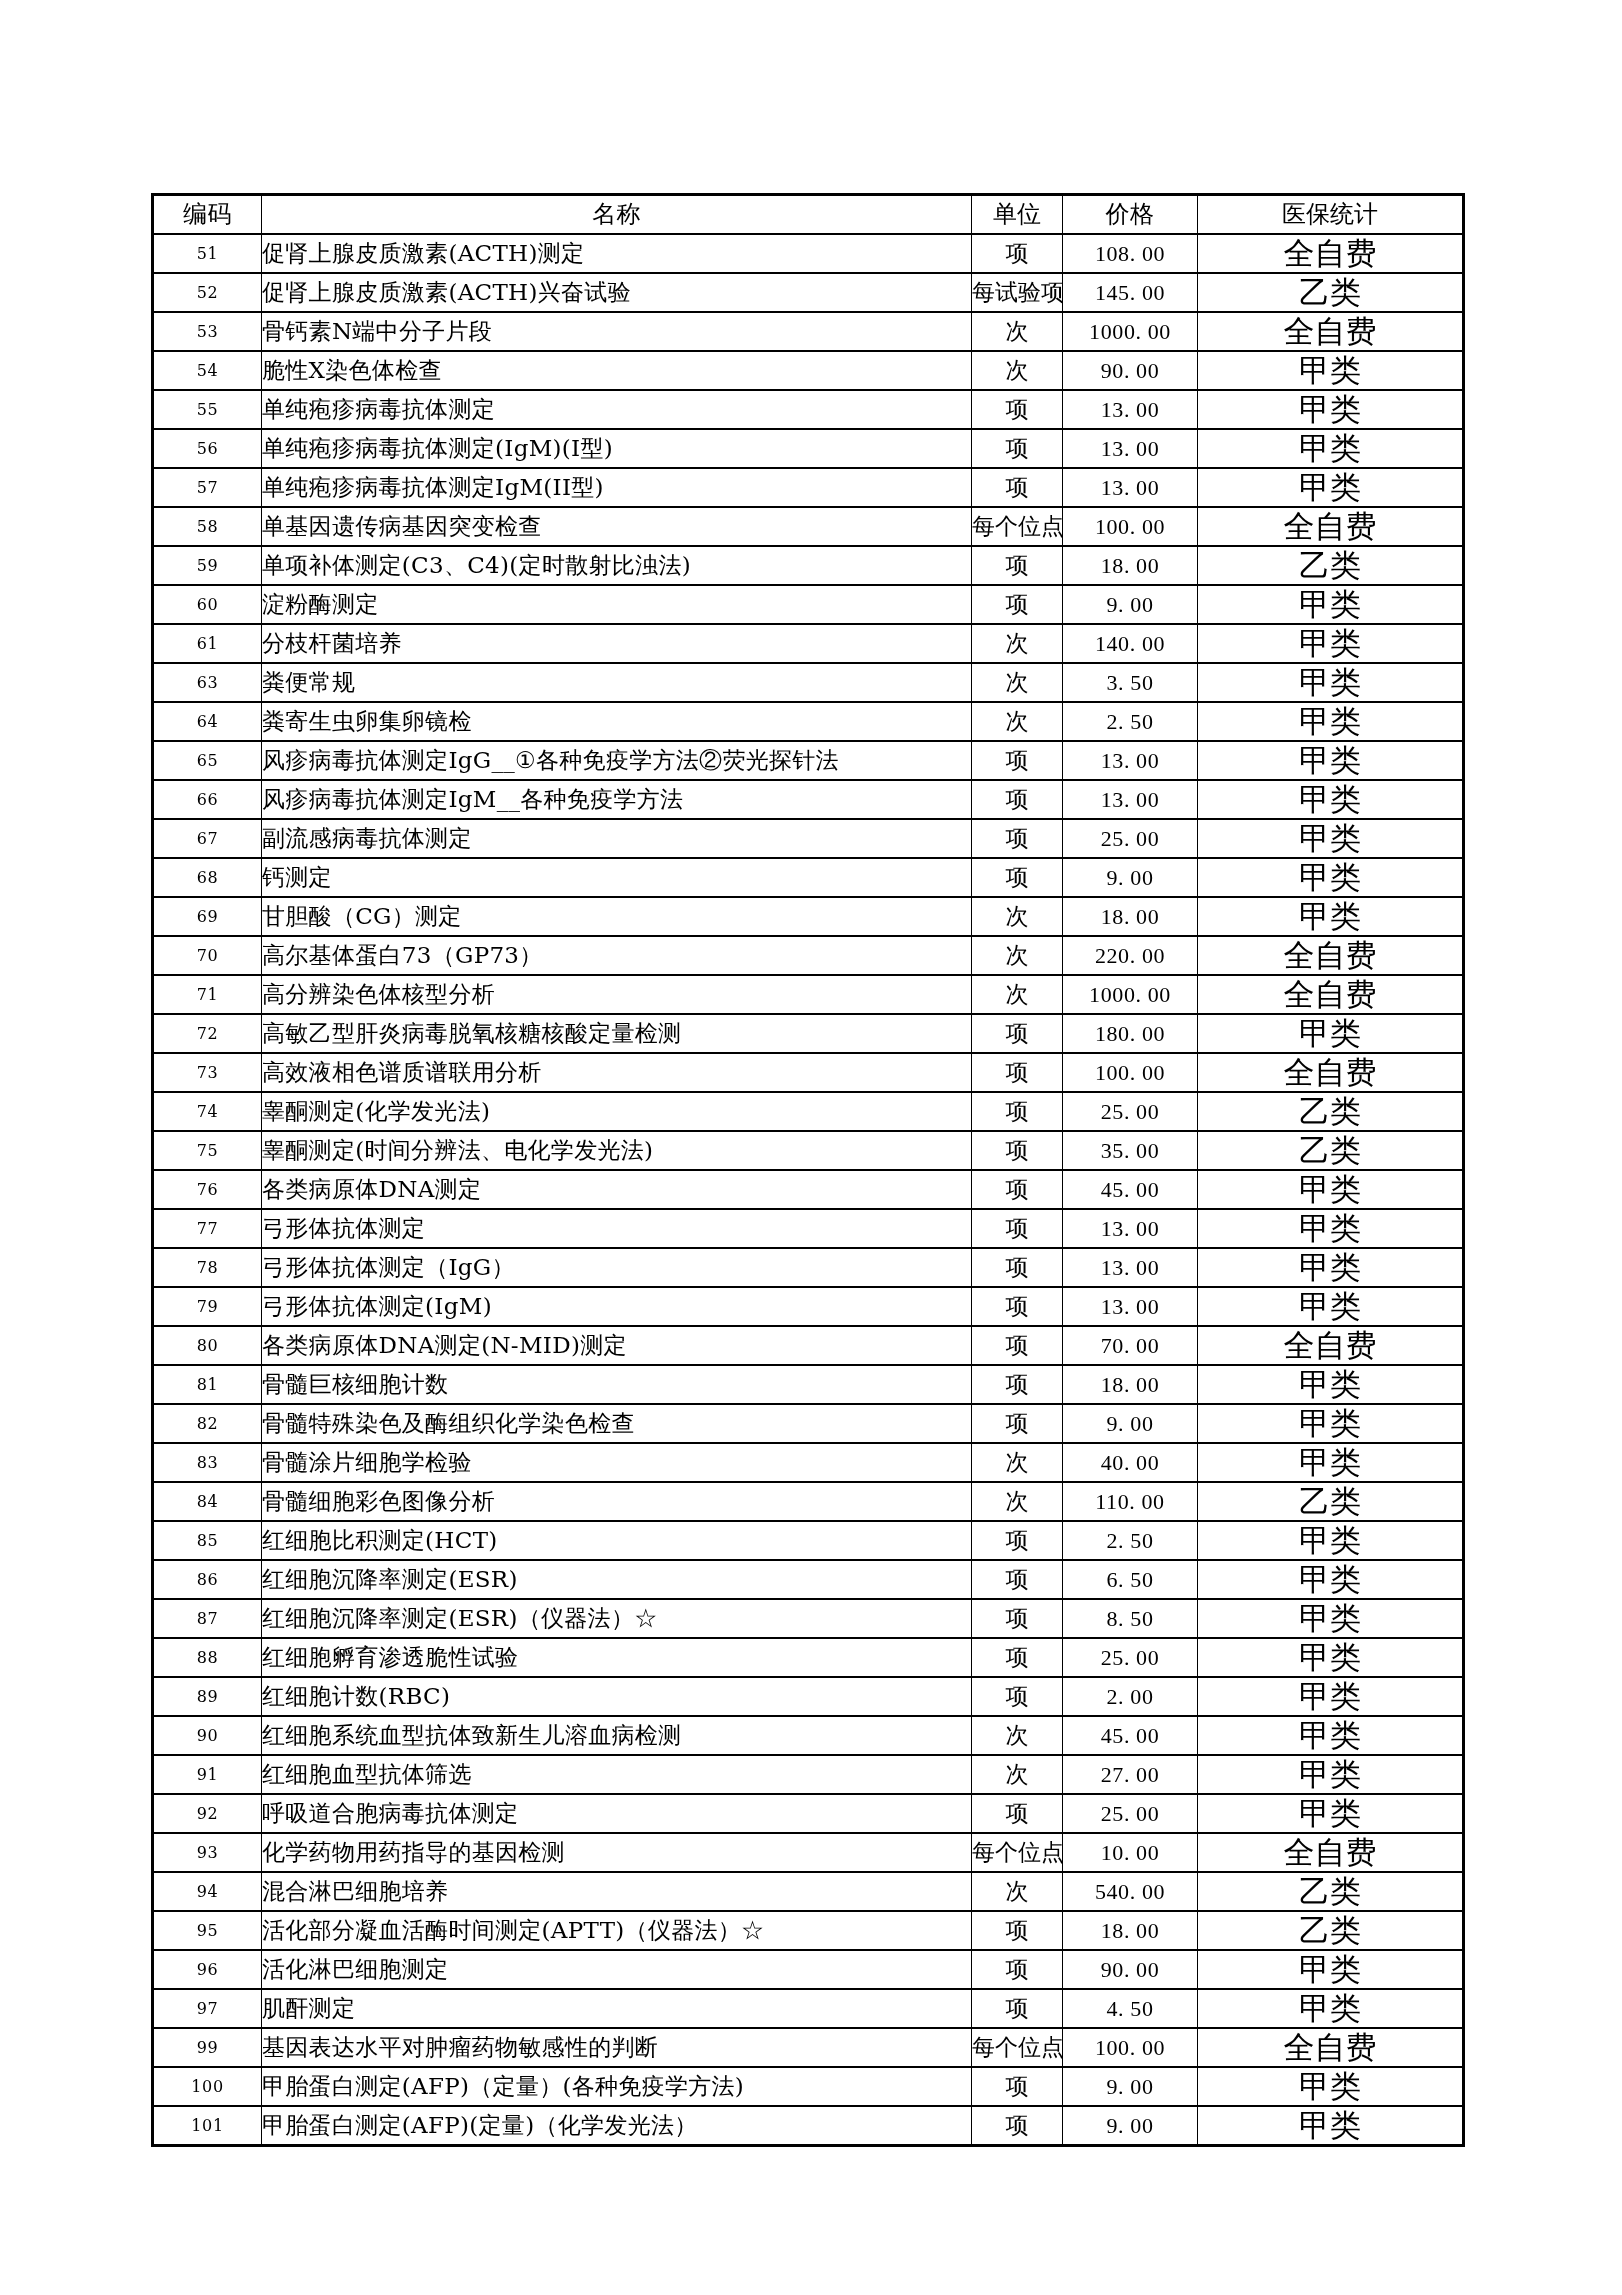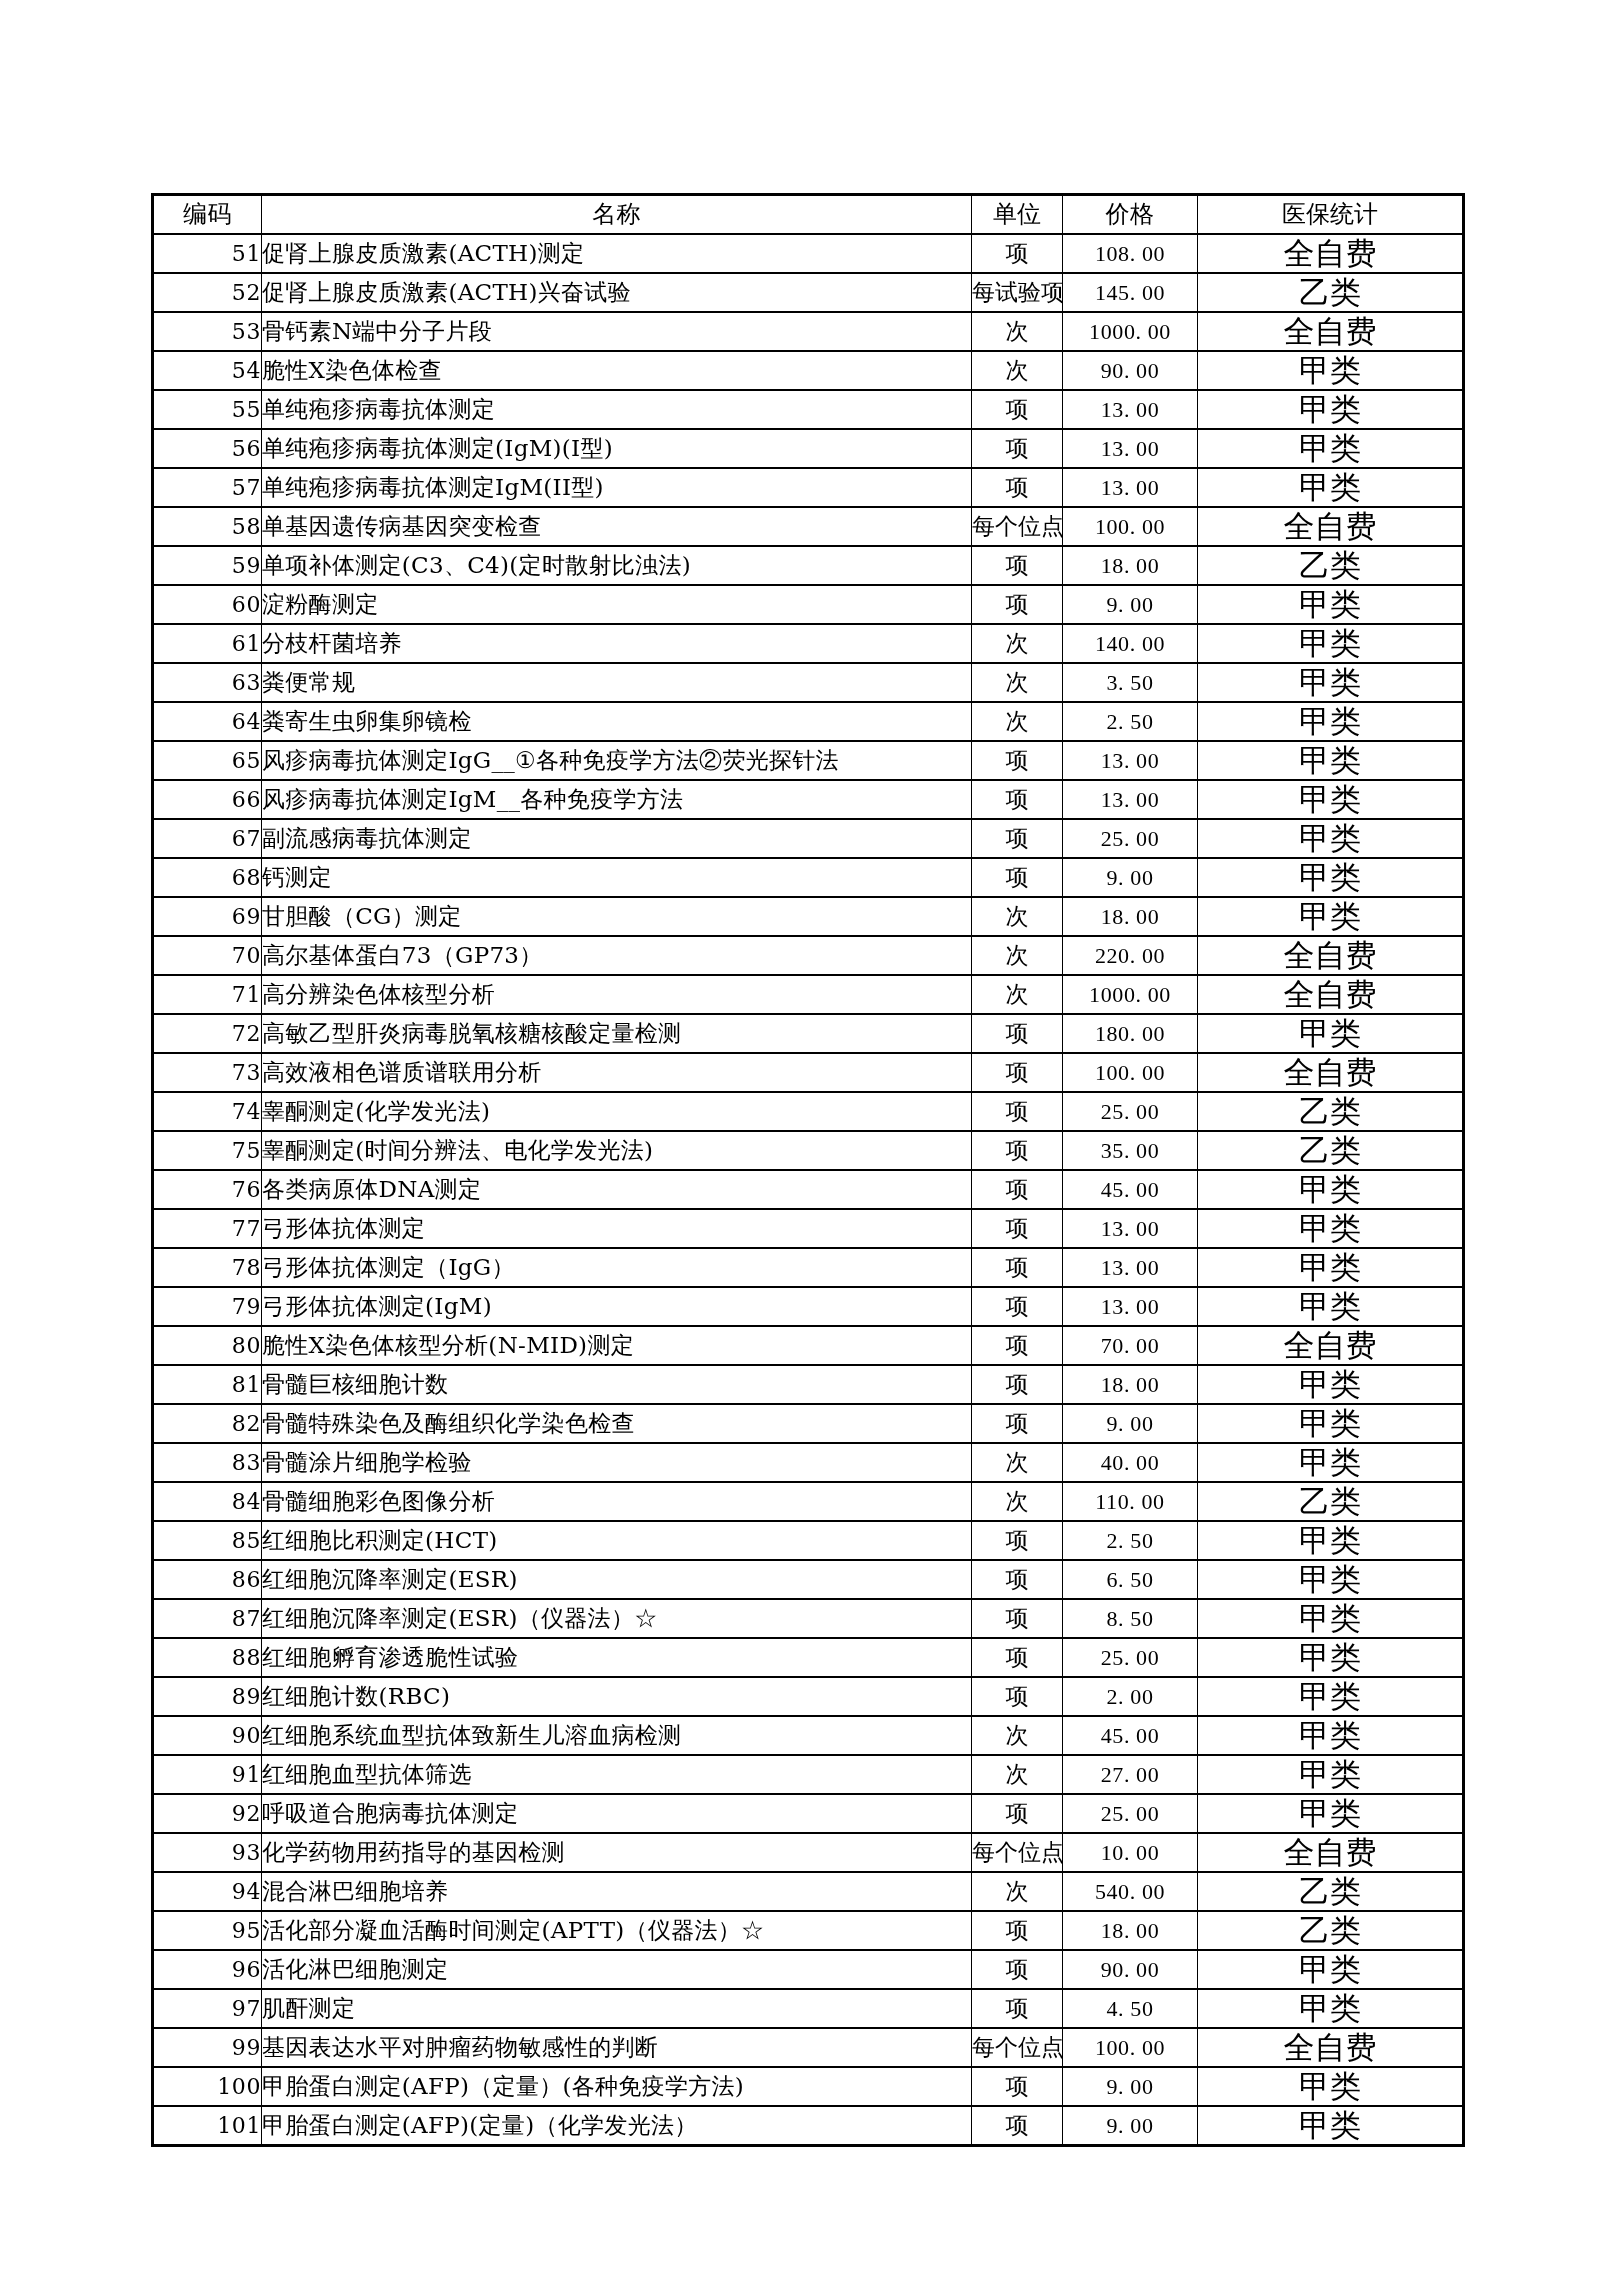--- a/index.html
+++ b/index.html
@@ -61,22 +61,22 @@
   }
 
   
   .col-code   { width: 109px; }
   .col-name   { width: 710px; }
   .col-unit   { width: 91px; }
   .col-price  { width: 135px; }
   .col-ins    { width: 266px; }
 
   .c-code {
-    text-align: right;
-    font-size: 22px;
+    text-align: center;
+    font-size: 16px;
     font-family: "DejaVu Serif", "Liberation Serif", serif;
     letter-spacing: 0.6px;
   }
   .c-name {
     text-align: left;
     padding-left: 7.2px;
     font-size: 23px;
     letter-spacing: 0.3px;
   }
   .c-unit {
@@ -319,21 +319,21 @@
           </tr>
           <tr>
             <td class="c-code">79</td>
             <td class="c-name">弓形体抗体测定(IgM)</td>
             <td class="c-unit">项</td>
             <td class="c-price">13. 00</td>
             <td class="c-ins">甲类</td>
           </tr>
           <tr>
             <td class="c-code">80</td>
-            <td class="c-name">脆性X染色体核型分析(N-MID)测定</td>
+            <td class="c-name">各类病原体DNA测定(N-MID)测定</td>
             <td class="c-unit">项</td>
             <td class="c-price">70. 00</td>
             <td class="c-ins">全自费</td>
           </tr>
           <tr>
             <td class="c-code">81</td>
             <td class="c-name">骨髓巨核细胞计数</td>
             <td class="c-unit">项</td>
             <td class="c-price">18. 00</td>
             <td class="c-ins">甲类</td>

